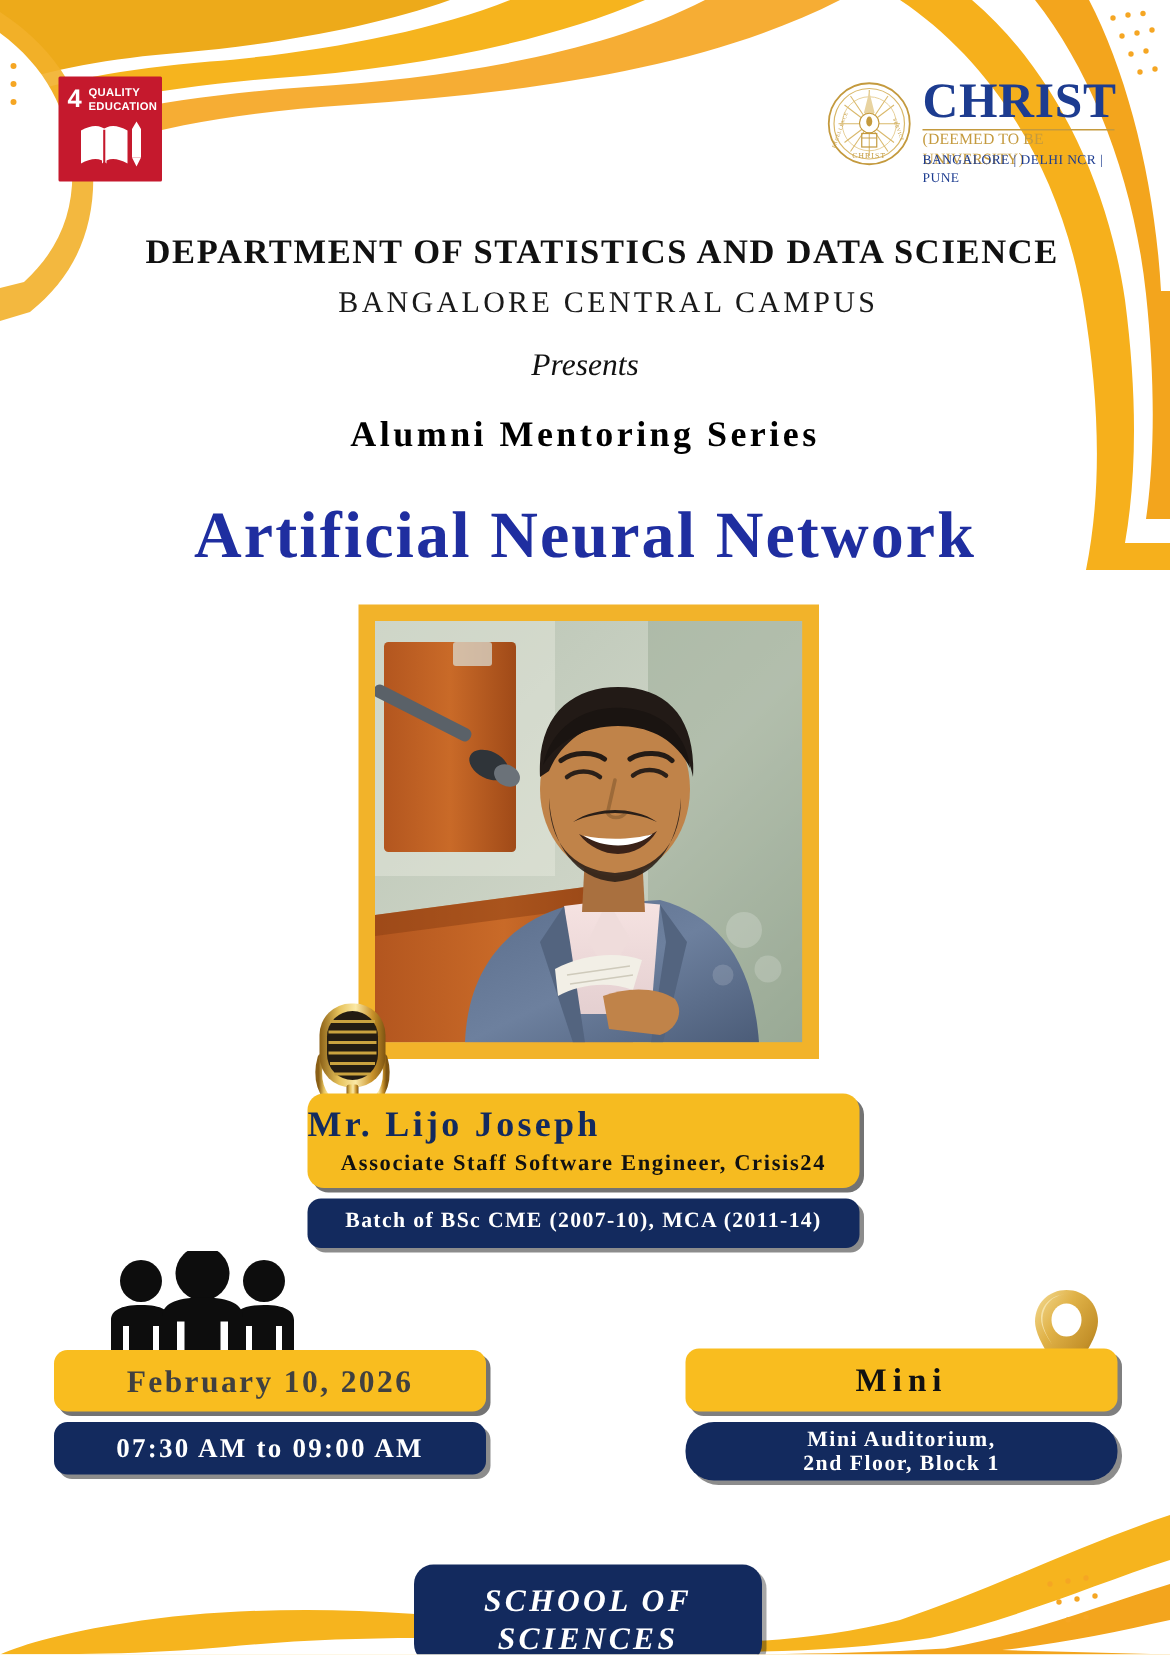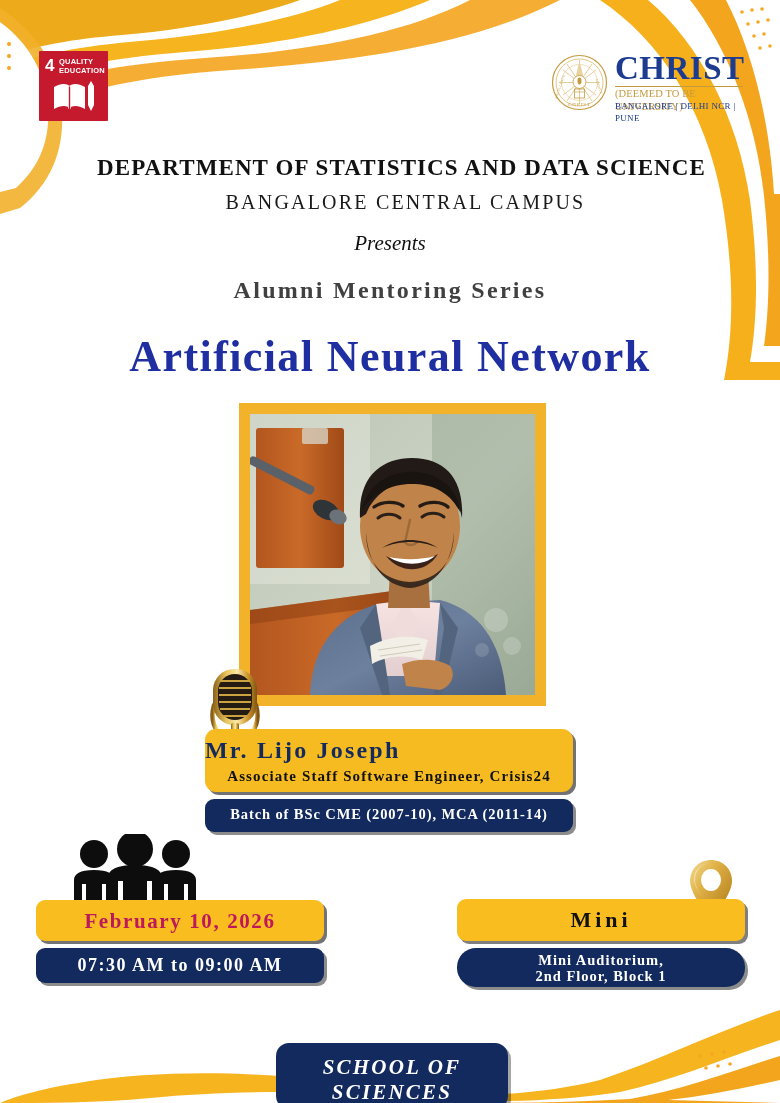--- a/index.html
+++ b/index.html
@@ -51,21 +51,21 @@
   .campus{
     position:absolute;left:0;right:0;top:191px;text-align:center;
     font-size:20px;letter-spacing:2.2px;color:#1a1a1a;padding-left:31px;
   }
   .presents{
     position:absolute;left:0;right:0;top:231px;text-align:center;
     font-style:italic;font-size:21px;color:#111;
   }
   .series{
     position:absolute;left:0;right:0;top:277px;text-align:center;
-    font-weight:bold;font-size:24px;letter-spacing:2.3px;color:#404040;
+    font-weight:bold;font-size:24px;letter-spacing:2.3px;color:#000000;
   }
   .topic{
     position:absolute;left:0;right:0;top:331px;text-align:center;
     font-weight:bold;font-size:44px;letter-spacing:1.4px;color:#1f2ea0;
   }
 
   
   .photo-frame{
     position:absolute;left:239px;top:403px;width:307px;height:303px;
     background:#f2b32a;padding:0;box-sizing:border-box;
@@ -103,21 +103,21 @@
   .people-icon{position:absolute;left:62px;top:834px;width:146px;height:68px;}
 
   
   .date-gold{
     position:absolute;left:36px;top:900px;width:288px;height:41px;
     background:#f9bd1f;border-radius:9px;
     box-shadow:3px 3px 0 rgba(0,0,0,0.55);
   }
   .date-txt{
     position:absolute;left:0;right:0;top:9px;text-align:center;
-    font-weight:bold;font-size:21px;letter-spacing:1.6px;color:#be185d;
+    font-weight:bold;font-size:21px;letter-spacing:1.6px;color:#404040;
   }
   .time-navy{
     position:absolute;left:36px;top:948px;width:288px;height:35px;
     background:#132a5e;border-radius:9px;
     box-shadow:3px 3px 0 rgba(0,0,0,0.45);
   }
   .time-txt{
     position:absolute;left:0;right:0;top:7px;text-align:center;
     font-weight:bold;font-size:18px;letter-spacing:1.5px;color:#fff;
   }

